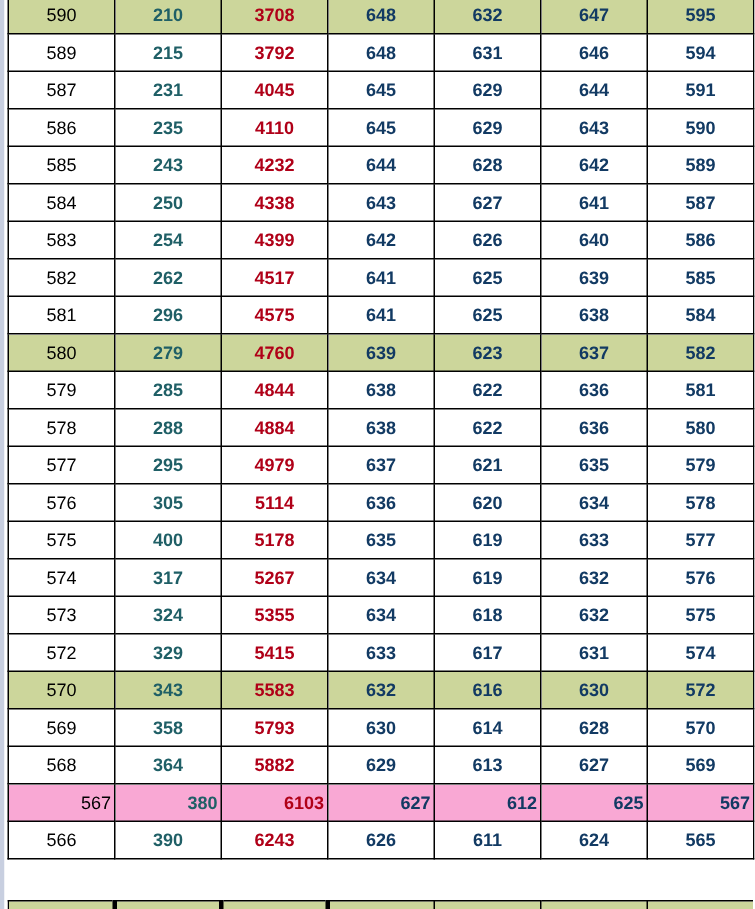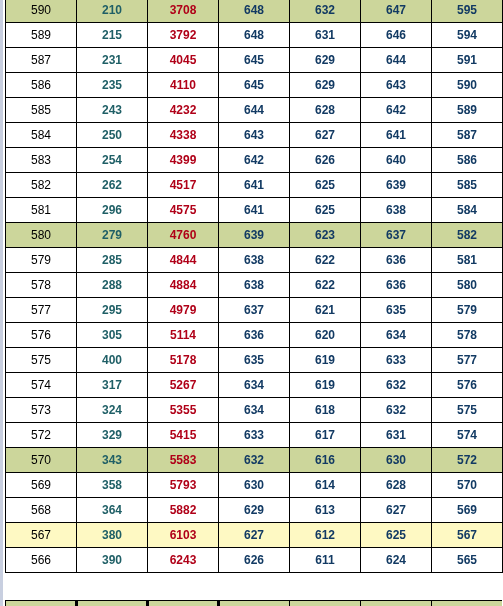--- a/index.html
+++ b/index.html
@@ -86,21 +86,21 @@
   .c2 { border-right: 3px solid #000000; }
 
   
   .c0 { color: #000000; font-weight: normal; }
   .c1 { color: #1f5f66; font-weight: bold; }
   .c2 { color: #b00018; font-weight: bold; }
   .c3, .c4, .c5, .c6 { color: #123a63; font-weight: bold; }
 
   
   tr.hl-green td { background: #ccd69b; }
-  tr.hl-peach td { background: #fef9c3; }
+  tr.hl-peach td { background: #f9a8d4; text-align: right; }
   tr.plain  td  { background: #ffffff; }
 
   
   #bottom-sliver {
     position: absolute;
     left: 5px;
     bottom: 0;
     width: 497px;
     height: 6px;
     overflow: hidden;

